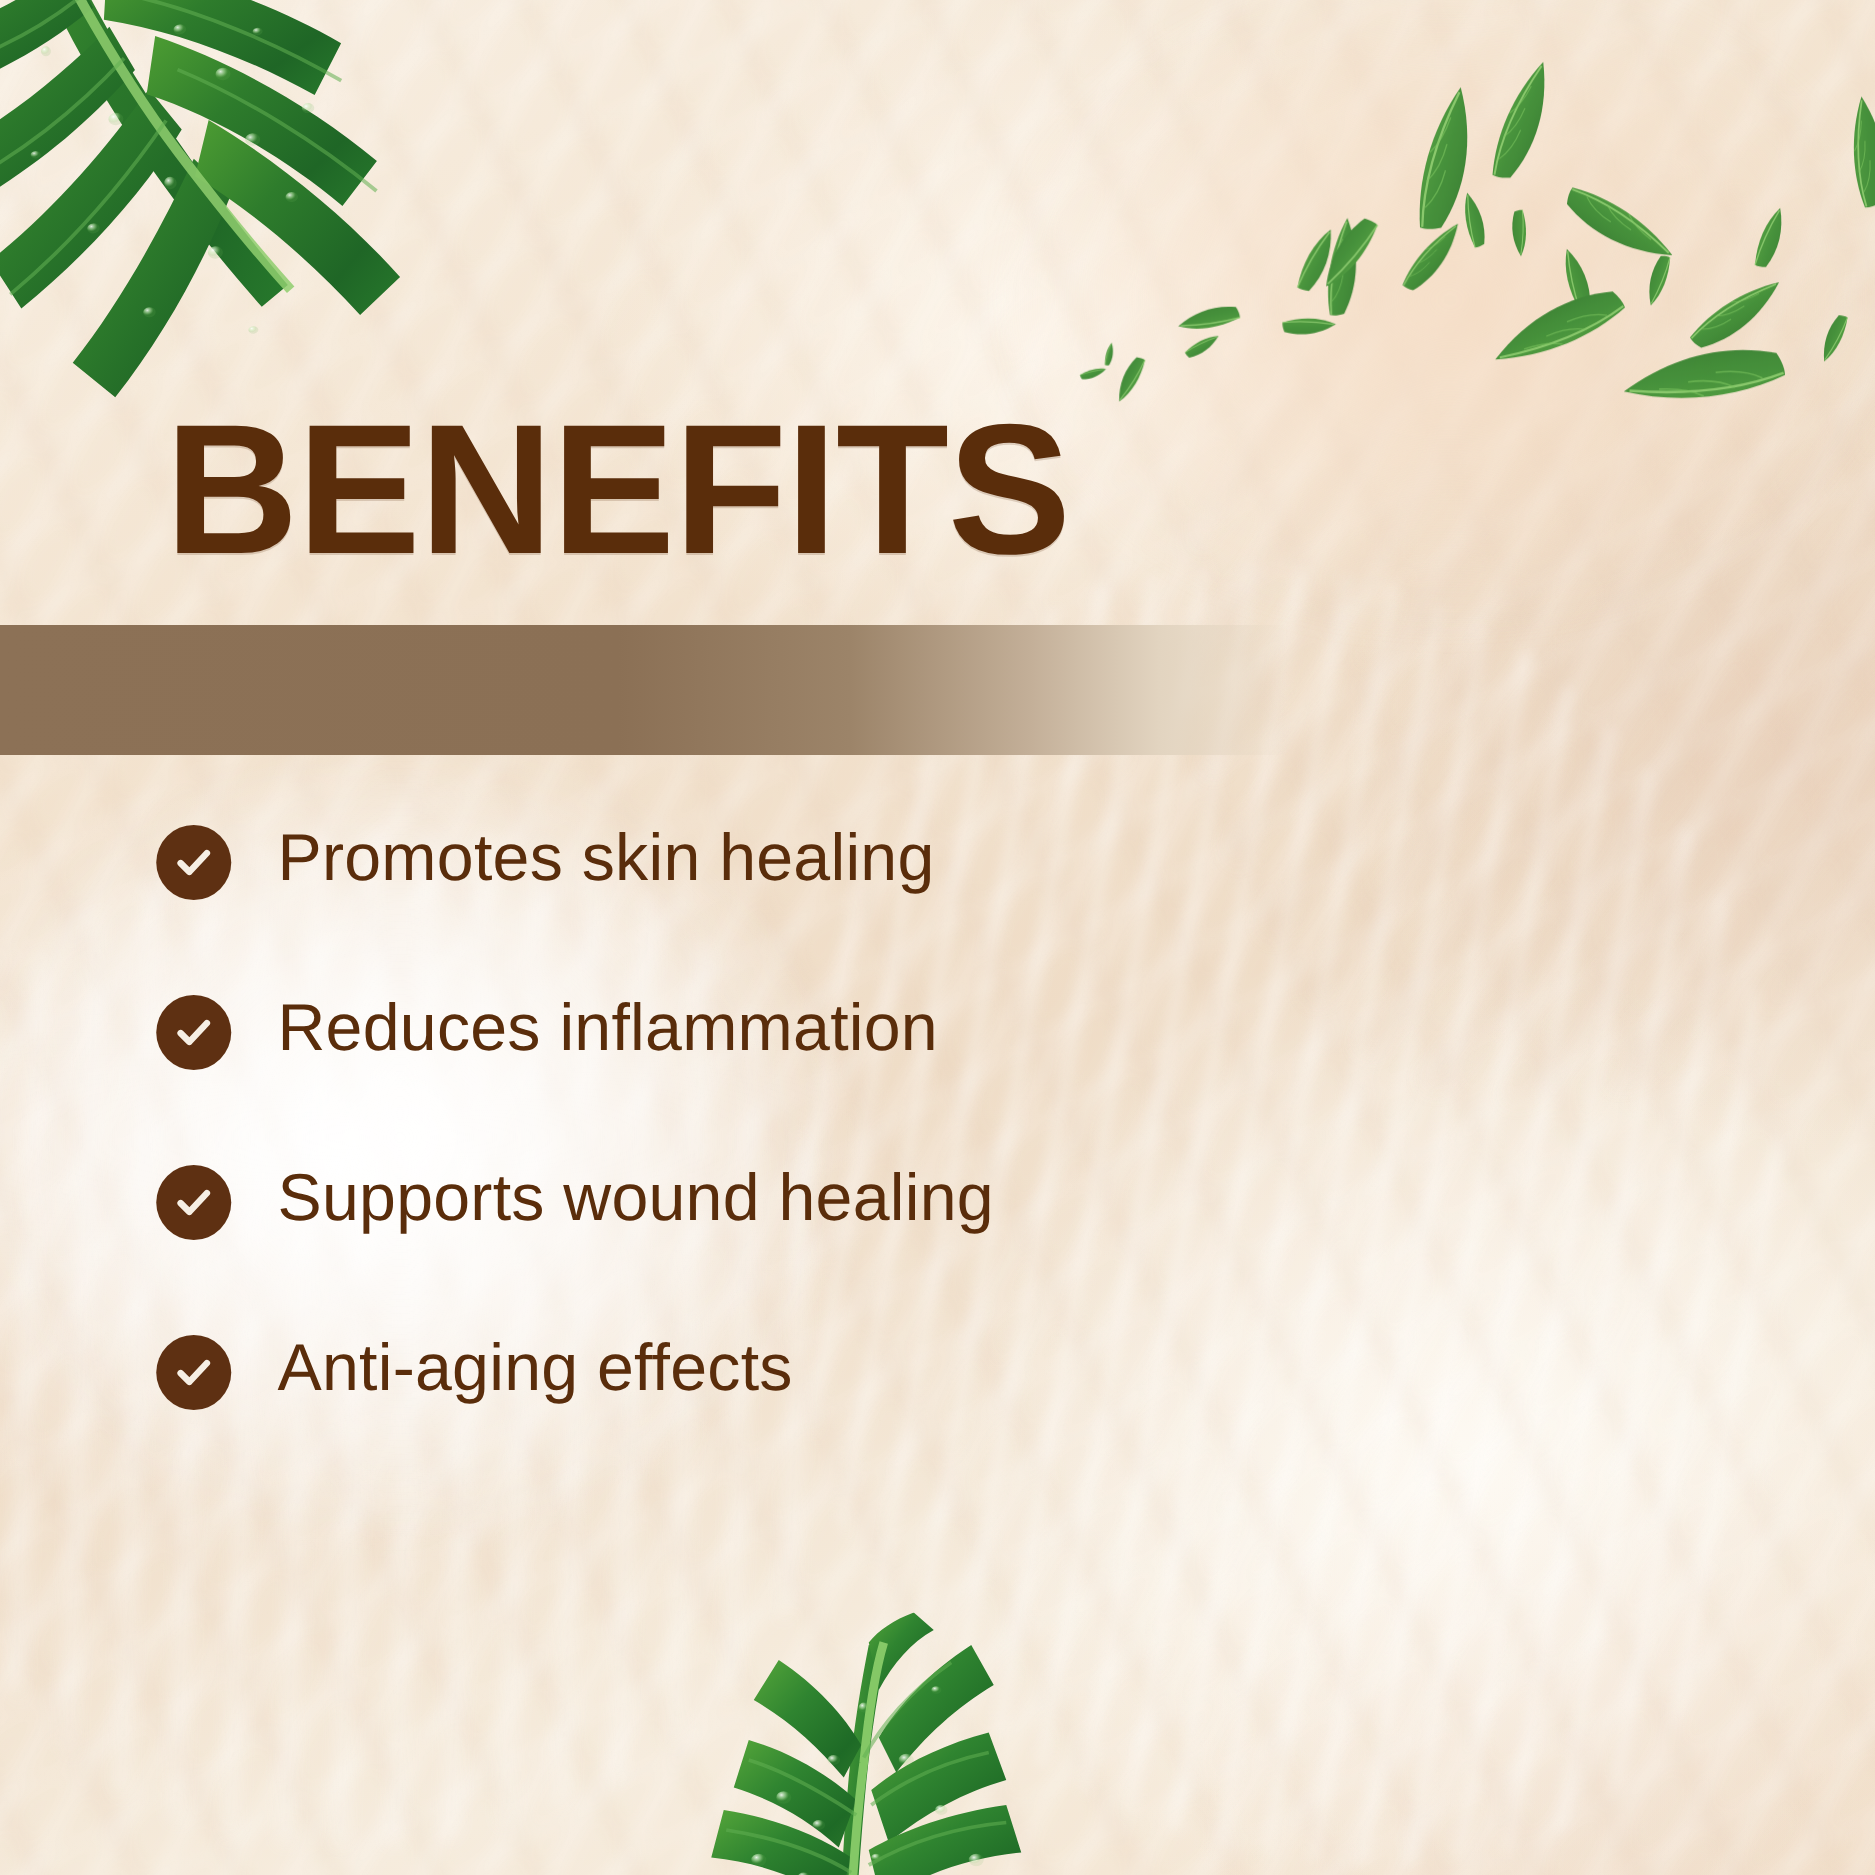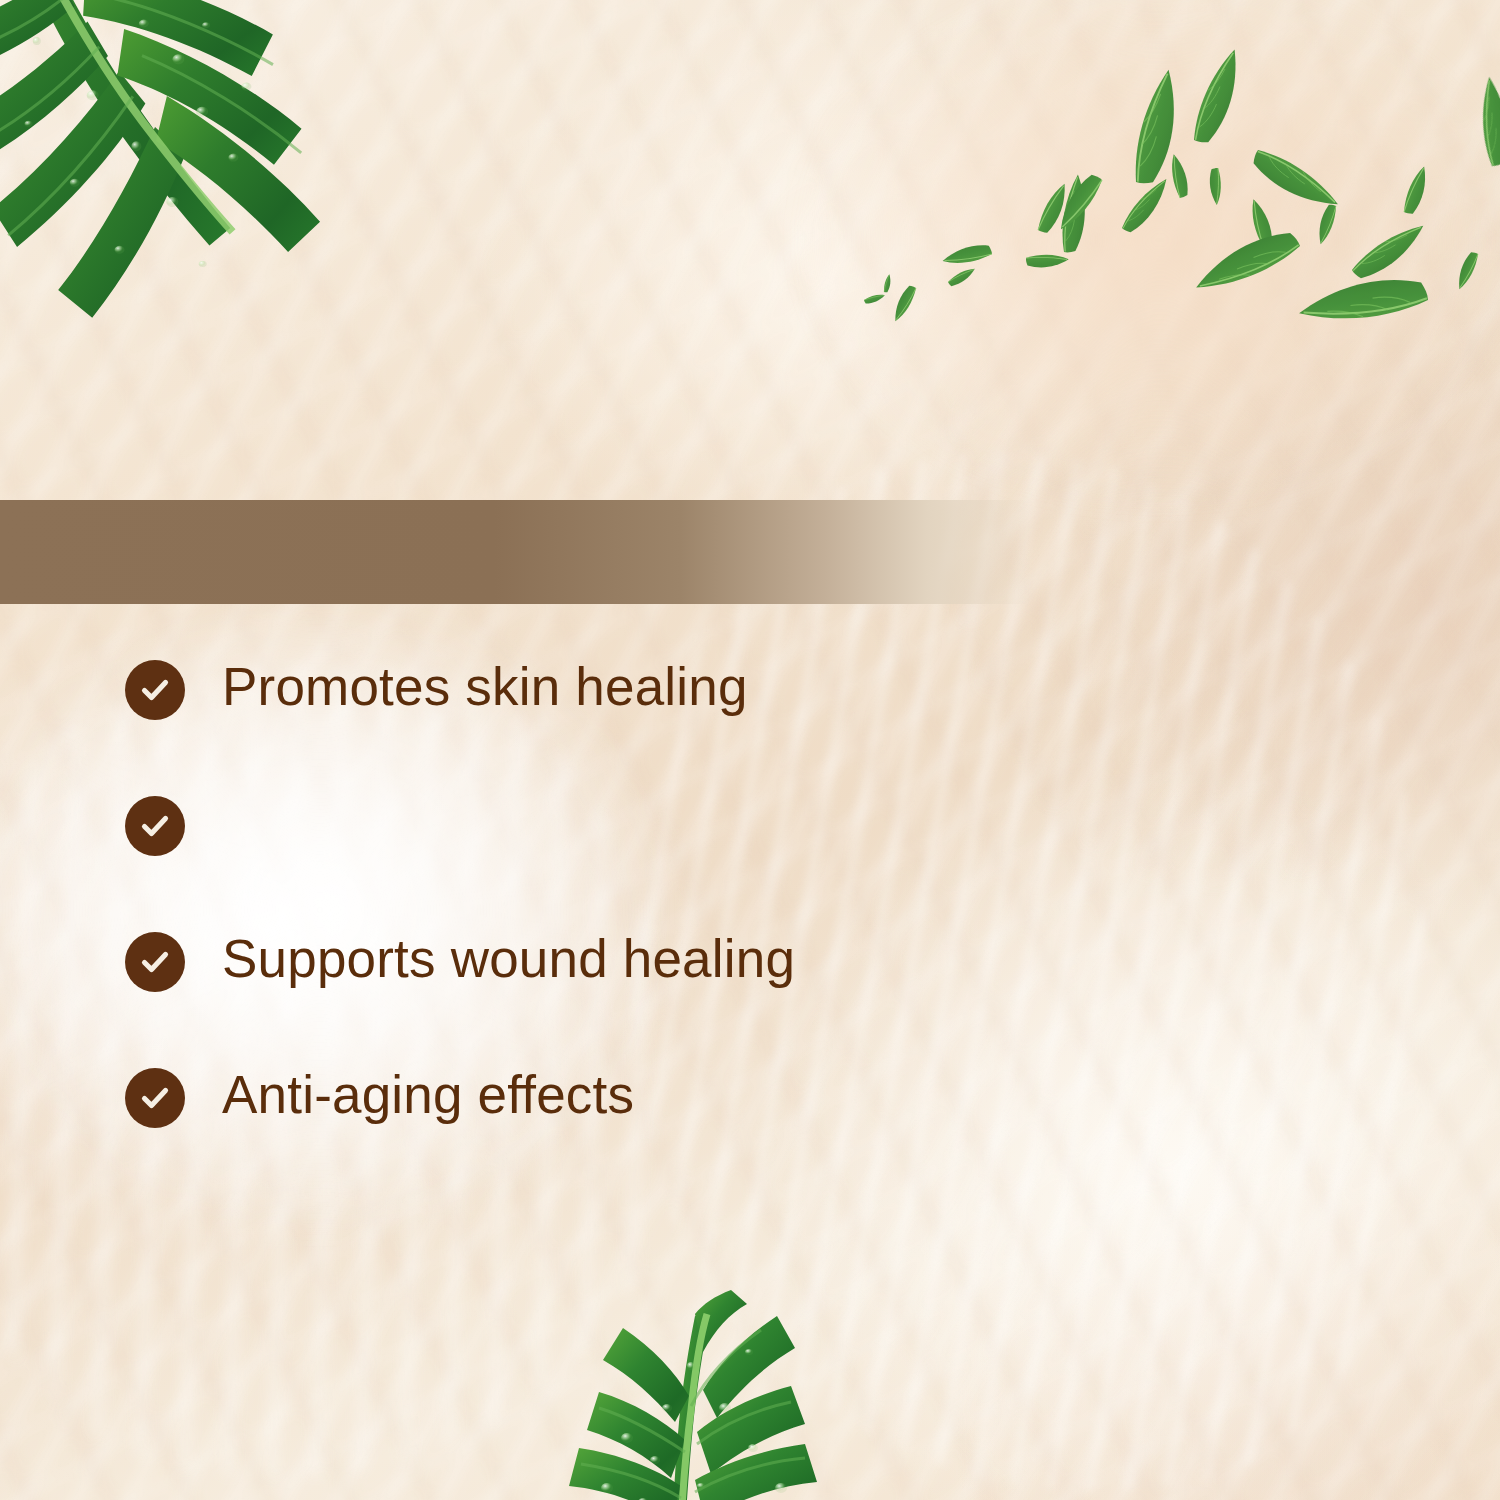--- a/index.html
+++ b/index.html
@@ -247,40 +247,42 @@
       <use href="#bleaf" transform="translate(1300,246) rotate(-140) scale(.88)"></use>
       <use href="#sleaf" transform="translate(1336,206) rotate(150) scale(.58)"></use>
       <use href="#bleaf" transform="translate(1352,270) rotate(30) scale(.66)"></use>
       <use href="#sleaf" transform="translate(1404,212) rotate(-28) scale(.70)"></use>
       <use href="#bleaf" transform="translate(1428,300) rotate(-124) scale(1.02)"></use>
       <use href="#sleaf" transform="translate(1478,254) rotate(156) scale(.56)"></use>
       <use href="#bleaf" transform="translate(1492,166) rotate(-30) scale(.70)"></use>
     </g>
   </svg>
 
+  <div class="title">BENEFITS</div>
 
   <div class="divider"></div>
 
   <div class="list">
 
     <div class="item">
       <span class="check">
         <svg width="34" height="34" viewBox="0 0 34 34">
           <path d="M6.5 17.5 L13.5 24.5 L27.5 9.5" stroke="#F6EFE4" stroke-width="5.2" fill="none" stroke-linecap="round" stroke-linejoin="round"></path>
         </svg>
       </span>
       <span class="item-label">Promotes skin healing</span>
     </div>
 
     <div class="item">
       <span class="check">
         <svg width="34" height="34" viewBox="0 0 34 34">
           <path d="M6.5 17.5 L13.5 24.5 L27.5 9.5" stroke="#F6EFE4" stroke-width="5.2" fill="none" stroke-linecap="round" stroke-linejoin="round"></path>
         </svg>
       </span>
+      <span class="item-label">Reduces inflammation</span>
     </div>
 
     <div class="item">
       <span class="check">
         <svg width="34" height="34" viewBox="0 0 34 34">
           <path d="M6.5 17.5 L13.5 24.5 L27.5 9.5" stroke="#F6EFE4" stroke-width="5.2" fill="none" stroke-linecap="round" stroke-linejoin="round"></path>
         </svg>
       </span>
       <span class="item-label">Supports wound healing</span>
     </div>

